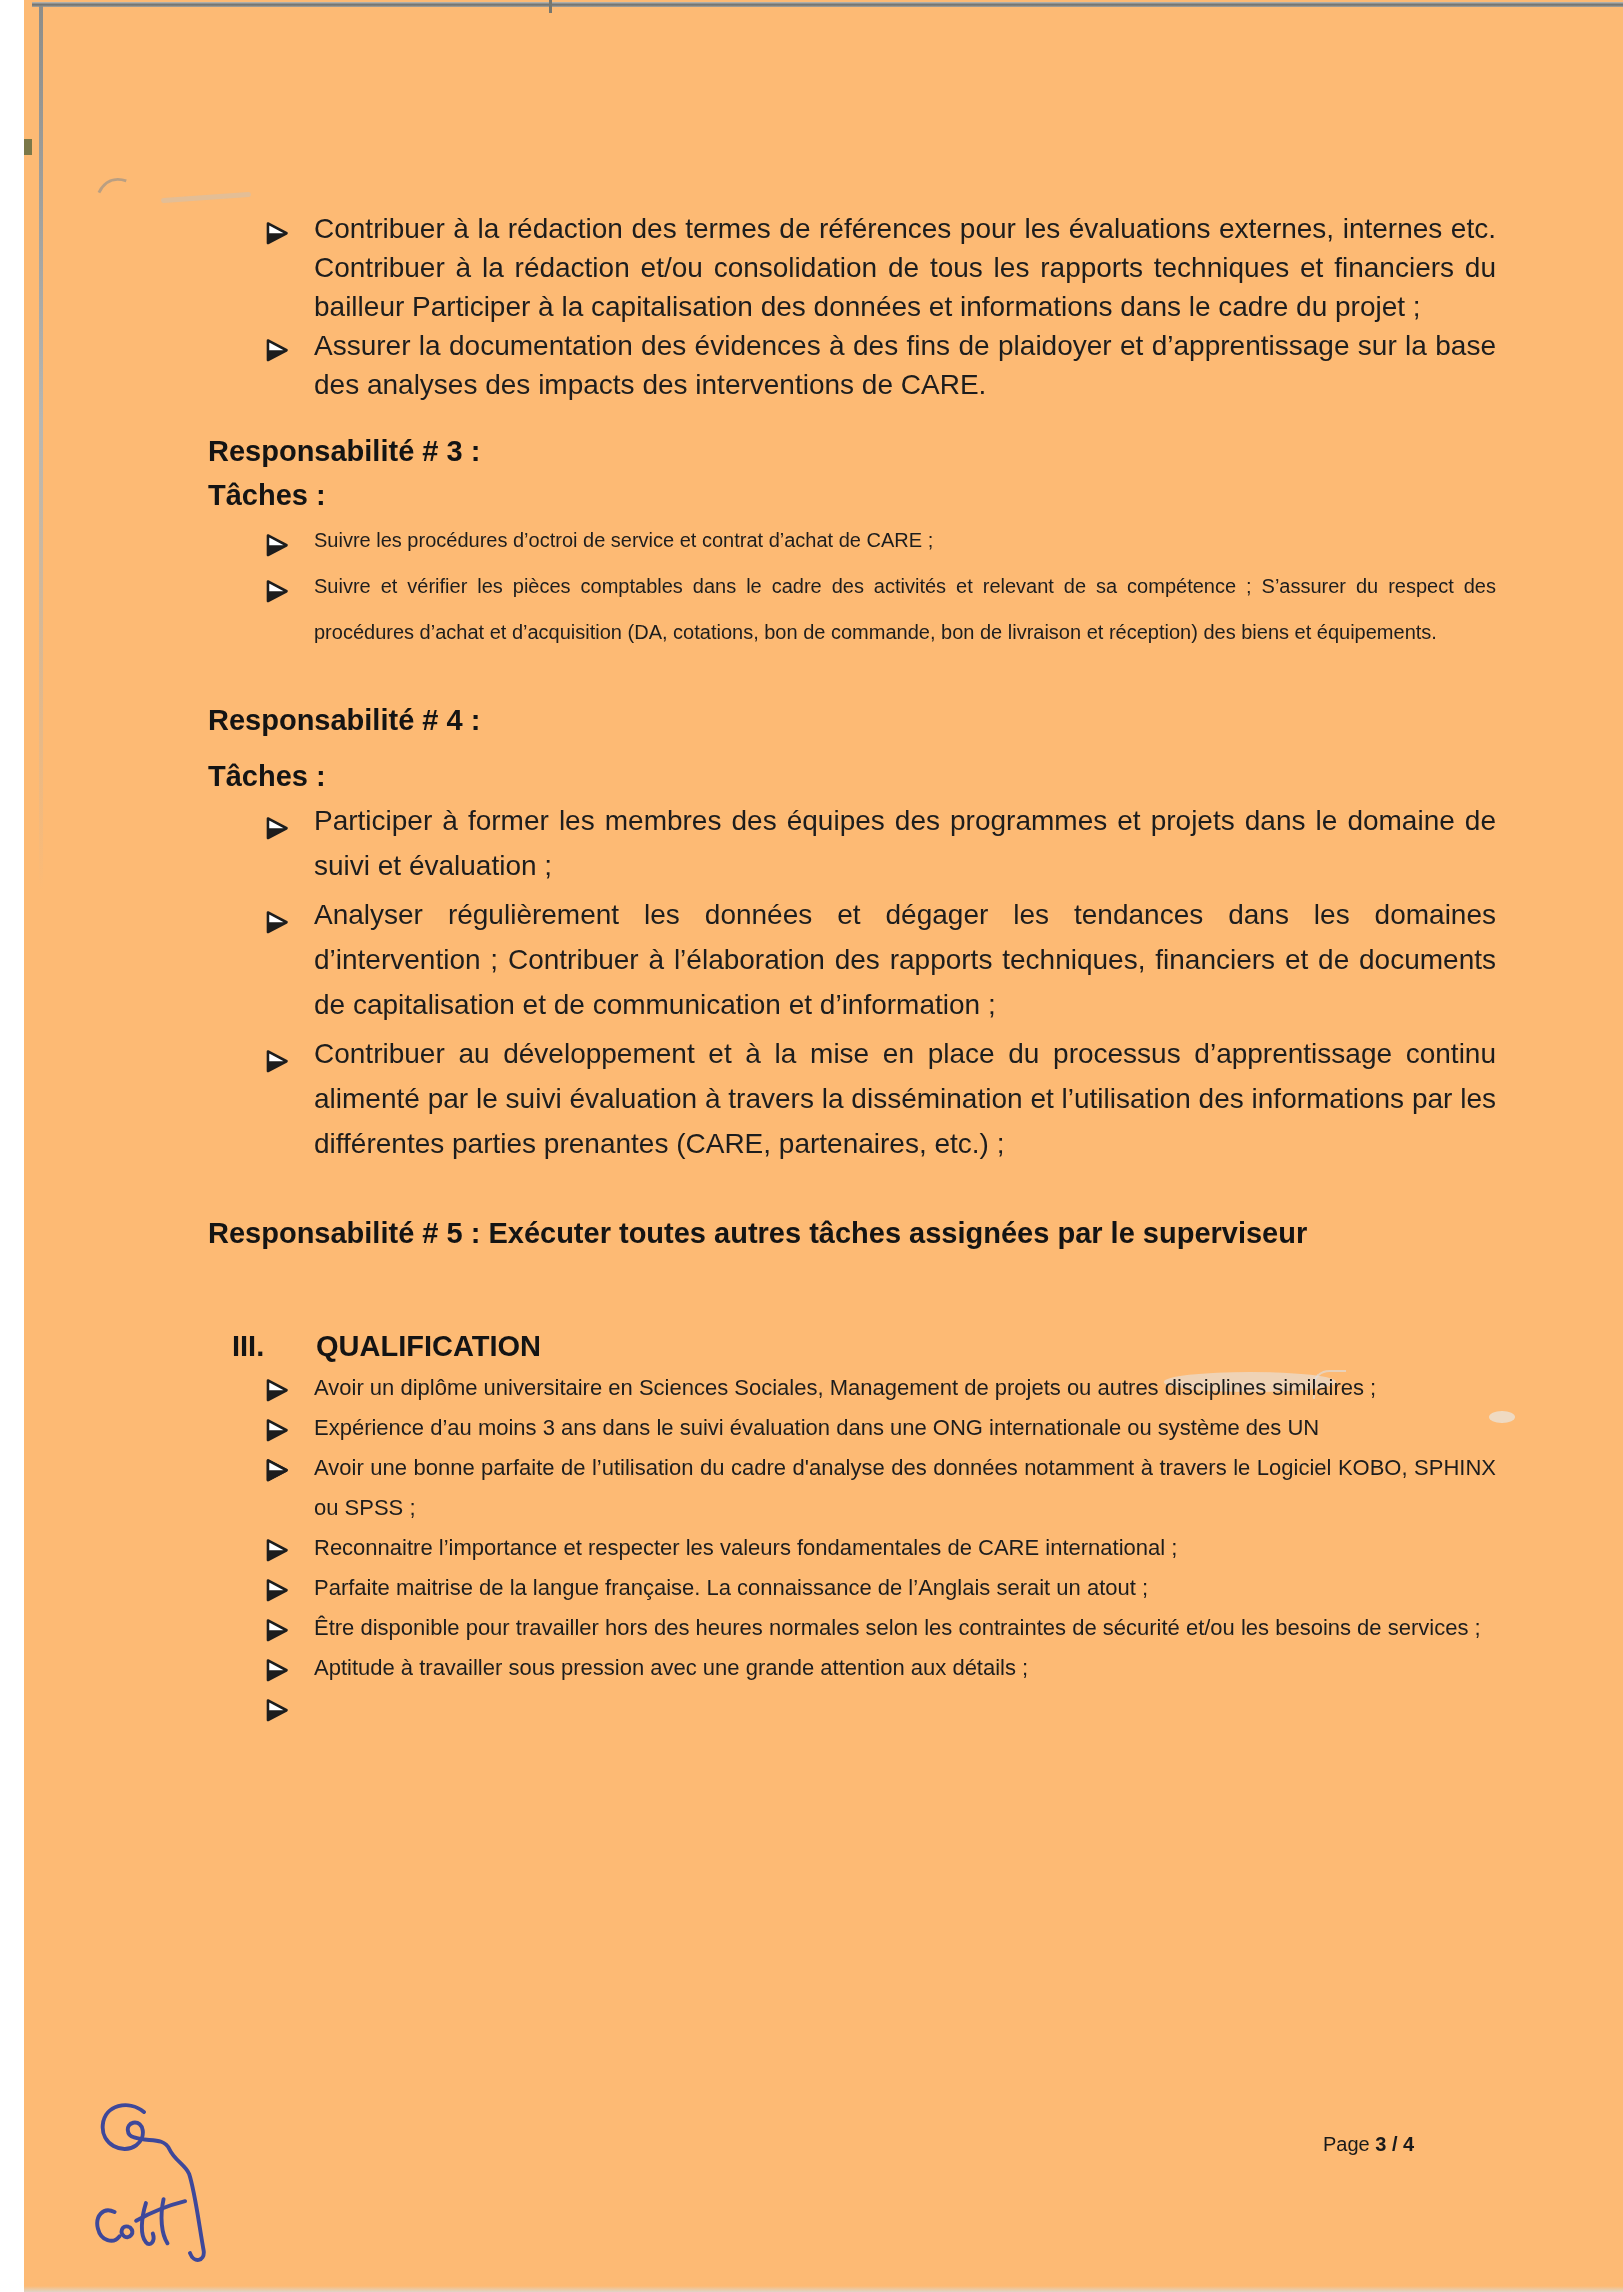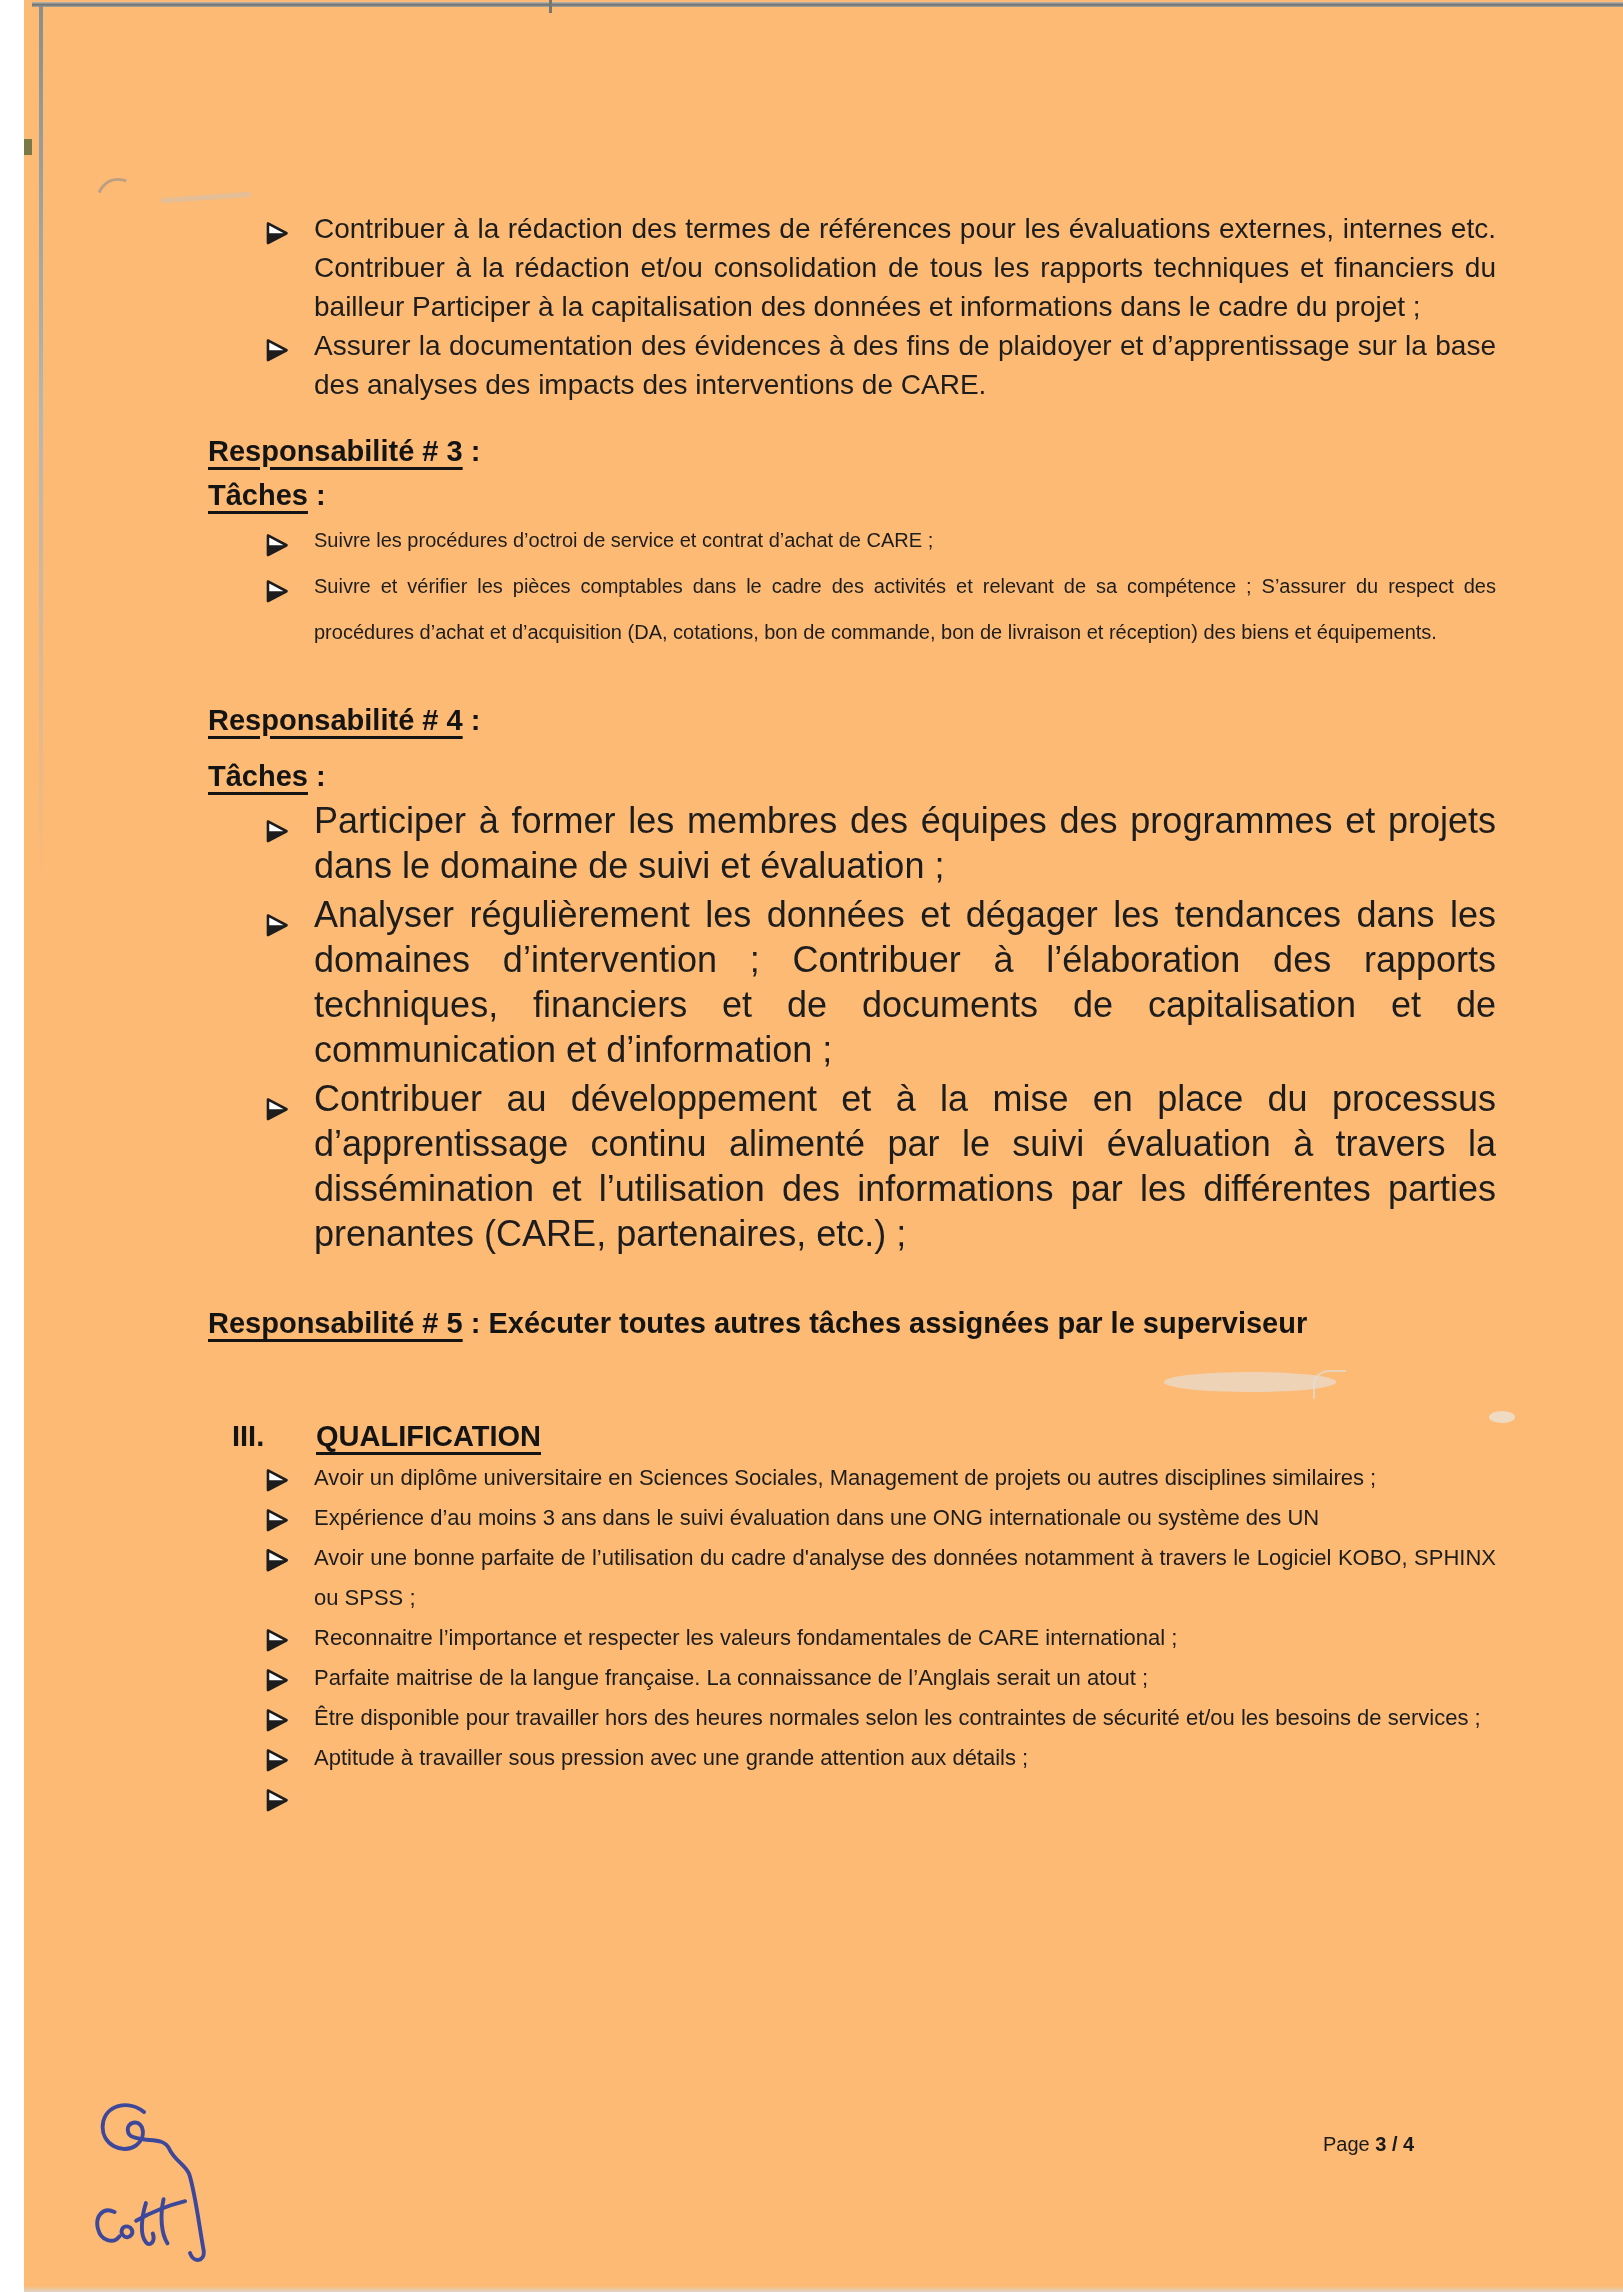--- a/index.html
+++ b/index.html
@@ -54,21 +54,20 @@
   .content { position: absolute; left: 0; top: 209px; right: 0; }
 
   .heading {
     font-weight: bold;
     font-size: 29px;
     line-height: 44px;
     margin-left: 184px;
     color: #141414;
   }
   .u {
-    text-decoration: underline;
     text-decoration-thickness: 2.9px;
     text-underline-offset: 5.9px;
   }
   .qhead { margin-left: 208px; }
   .qnum { display: inline-block; width: 84px; }
 
   ul.blist {
     list-style: none;
     margin: 0 0 0 290px;
     padding: 0;
@@ -76,21 +75,21 @@
   }
   ul.blist li { position: relative; text-align: justify; }
   .arrow { position: absolute; left: -48px; }
 
   .intro li { font-size: 28px; line-height: 39px; }
   .intro .arrow { top: 7.8px; }
 
   .r3 li { font-size: 20px; line-height: 46px; }
   .r3 .arrow { top: 10.8px; }
 
-  .r4 li { font-size: 36px; line-height: 45px; }
+  .r4 li { font-size: 28px; line-height: 45px; }
   .r4 li + li { margin-top: 3.9px; }
   .r4 .arrow { top: 10.8px; }
 
   .qual li { font-size: 22px; line-height: 40px; }
   .qual .arrow { top: 7.8px; }
 
   .mt-h3   { margin-top: 24.5px; }
   .mt-t3   { margin-top: 0px; }
   .mt-l3   { margin-top: 0px; }
   .mt-h4   { margin-top: 43px; }

